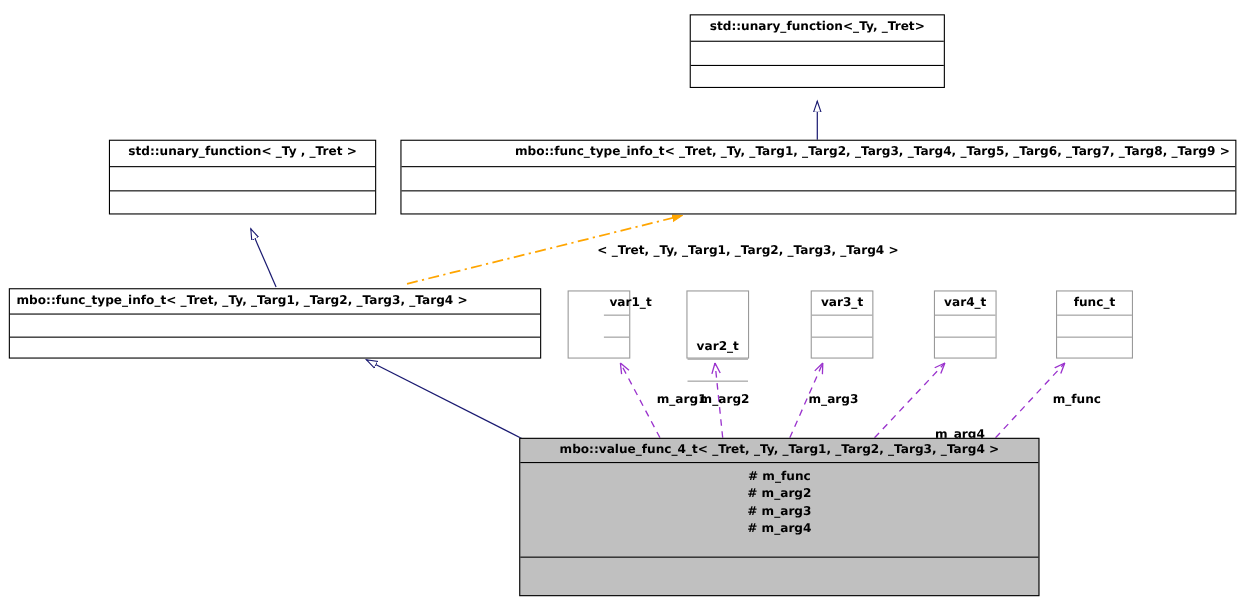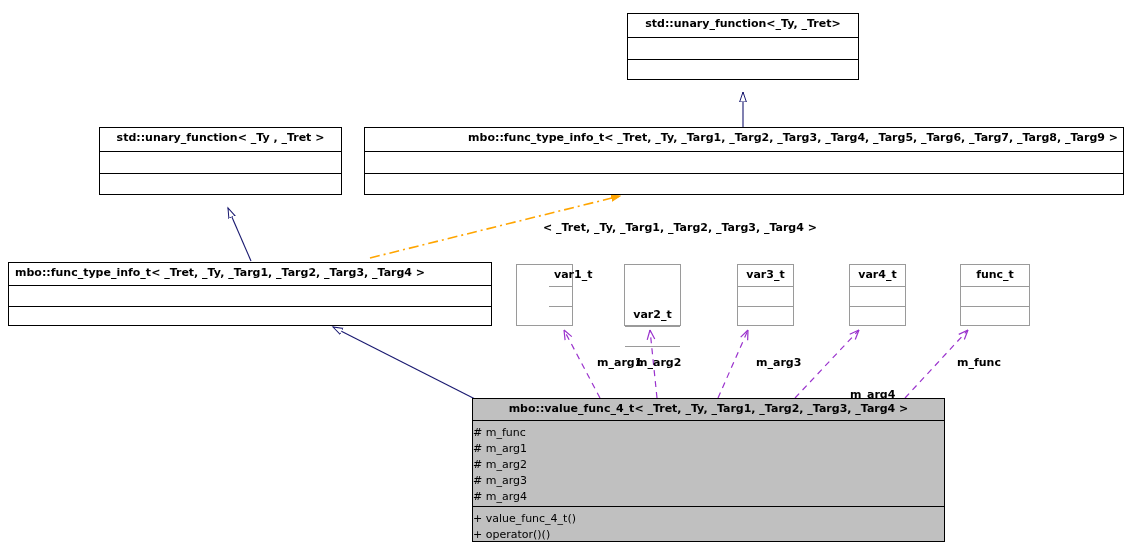--- a/index.html
+++ b/index.html
@@ -53,23 +53,23 @@
     font-size: 0;
   }
   .node.small .sep {
     border-top: 1px solid #9a9a9a;
   }
   .node .compartment {
     box-sizing: border-box;
   }
   .node .member {
     font-size: 11px;
-    font-weight: normal;
+    font-weight: bold;
     color: #000000;
-    text-align: left;
+    text-align: center;
     white-space: nowrap;
     line-height: 16px;
     padding: 0;
   }
   .edge-label {
     position: absolute;
     font-family: "DejaVu Sans", "Liberation Sans", sans-serif;
     font-size: 11px;
     font-weight: bold;
     color: #000000;
@@ -197,34 +197,29 @@
   <div class="node small" style="left:960px; top:264px; width:70px; height:62px;">
     <div class="title" style="height:21px;">func_t</div>
     <div class="sep"></div>
     <div class="compartment" style="height:19px;"></div>
     <div class="sep"></div>
     <div class="compartment" style="height:19px;"></div>
   </div>
 
   <div class="edge-label" style="left:597px; top:357px;">m_arg1</div>
   <div class="edge-label" style="left:636px; top:357px;">m_arg2</div>
-  <div class="edge-label" style="left:756px; top:357px;">m_arg3</div>
+  <div class="edge-label" style="left:735px; top:357px;">m_arg3</div>
   <div class="edge-label" style="left:850px; top:357px;margin-top:32px;">m_arg4</div>
   <div class="edge-label" style="left:957px; top:357px;">m_func</div>
 
   <div class="node gray" style="left:472px; top:398px; width:473px; height:144px;">
     <div class="title" style="height:21px;">mbo::value_func_4_t&lt; _Tret, _Ty, _Targ1, _Targ2, _Targ3, _Targ4 &gt;</div>
     <div class="sep"></div>
     <div class="compartment" style="height:85px; padding-top:4px;">
       <div class="member"># m_func</div>
-      <div class="member"># m_arg1</div>
       <div class="member"># m_arg2</div>
       <div class="member"># m_arg3</div>
       <div class="member"># m_arg4</div>
     </div>
     <div class="sep"></div>
-    <div class="compartment" style="height:36px; padding-top:4px;">
-      <div class="member">+ value_func_4_t()</div>
-      <div class="member">+ operator()()</div>
-    </div>
   </div>
 
 </div>
 
 </body></html>

